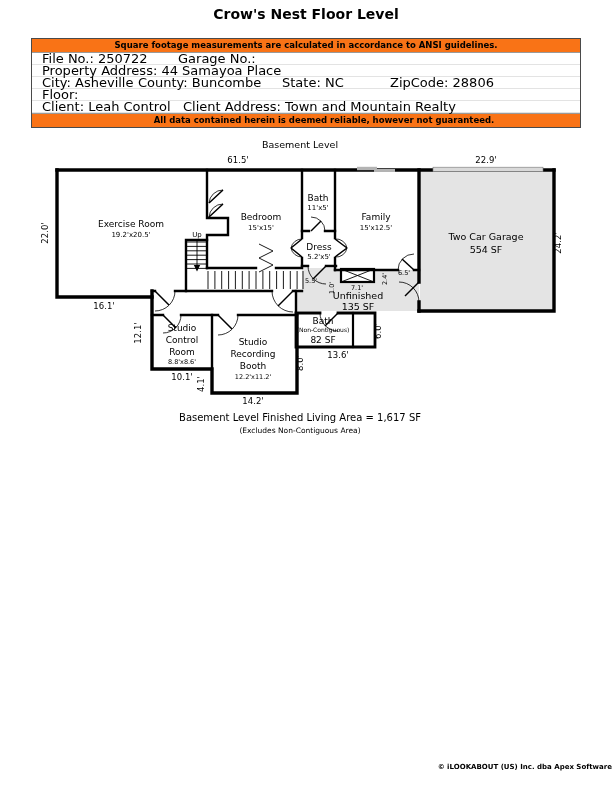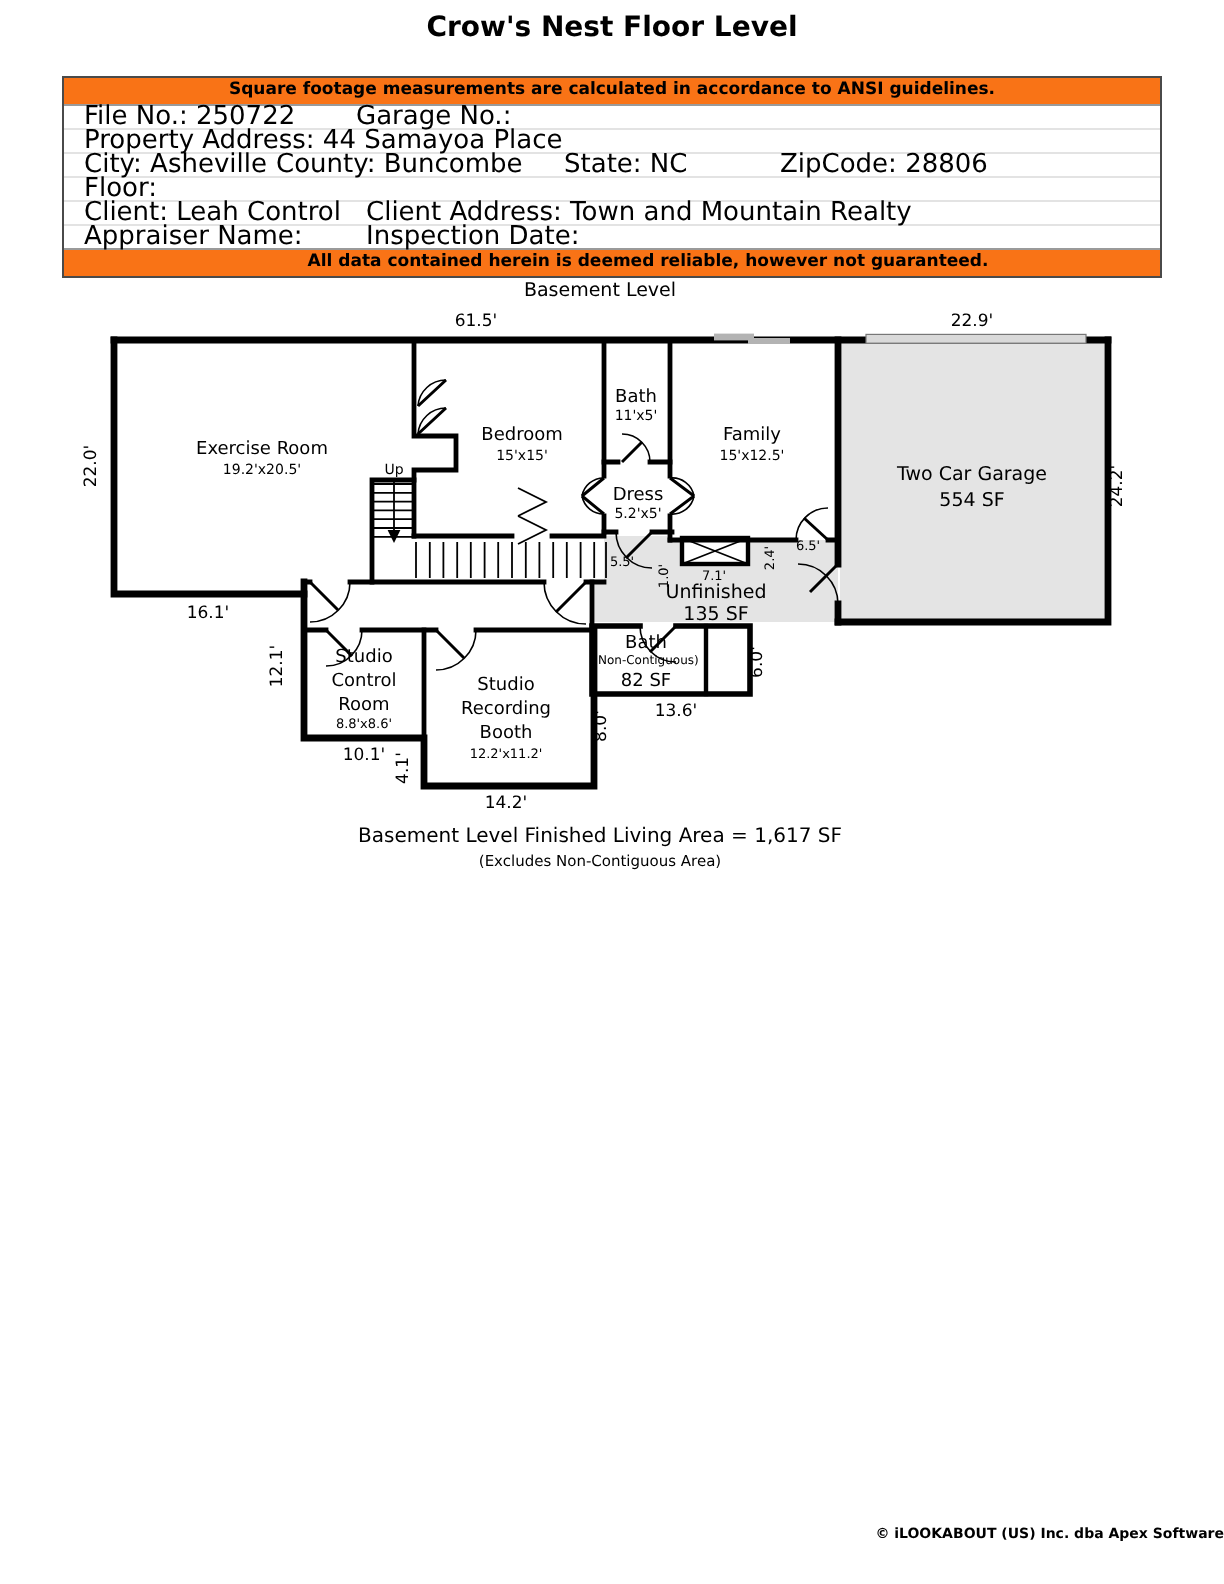--- a/index.html
+++ b/index.html
@@ -50,24 +50,20 @@
       <span style="left:250px">State: NC</span>
       <span style="left:358px">ZipCode: 28806</span>
     </div>
     <div class="trow">
       <span style="left:10px">Floor:</span>
     </div>
     <div class="trow">
       <span style="left:10px">Client: Leah Control</span>
       <span style="left:151px">Client Address: Town and Mountain Realty</span>
     </div>
-    <div class="trow" style="border-bottom:none">
-      <span style="left:10px">Appraiser Name:</span>
-      <span style="left:151px">Inspection Date:</span>
-    </div>
     <div class="band bottom">All data contained herein is deemed reliable, however not guaranteed.</div>
   </div>
 
   <svg id="plan-svg" width="612" height="330" viewBox="0 130 612 330" xmlns="http://www.w3.org/2000/svg">
 
     <g>
       <rect x="420" y="170" width="134" height="141" fill="#e4e4e4"></rect>
       <path d="M302,268 H336 V270 H419 V311 H296 V291 H302 Z" fill="#e4e4e4"></path>
     </g>
 

